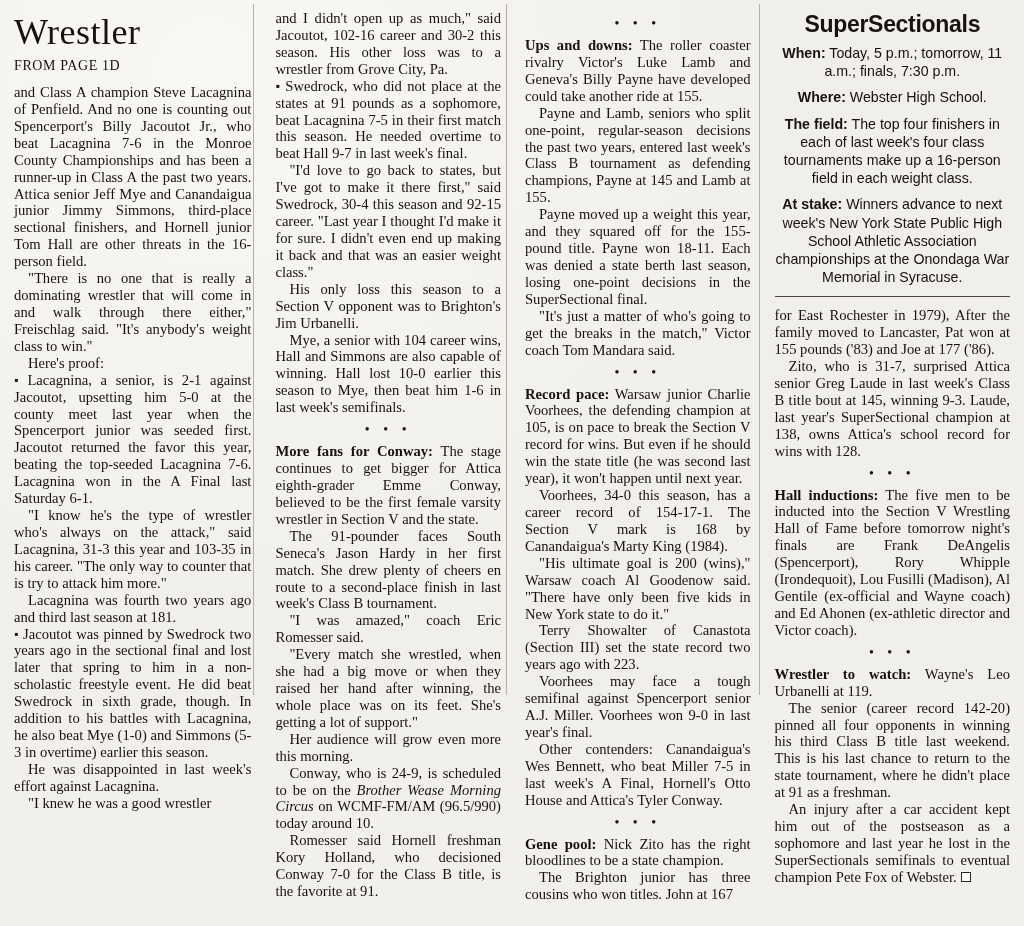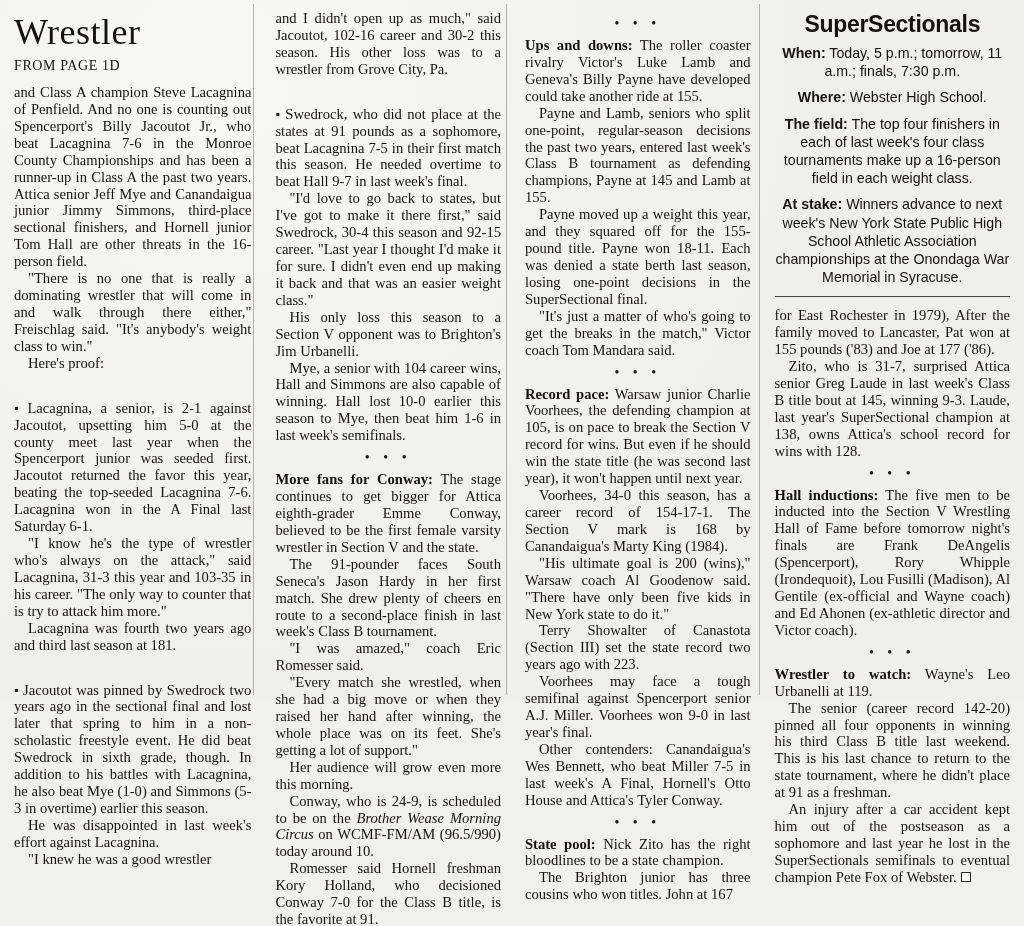--- a/index.html
+++ b/index.html
@@ -68,21 +68,21 @@
     font-size: 14.6px;
     line-height: 1.16;
     text-align: justify;
     text-justify: inter-word;
     margin: 0;
     text-indent: 14px;
     hyphens: auto;
     -webkit-hyphens: auto;
   }
   p.body.noindent { text-indent: 0; }
-  p.body.bullet { text-indent: 0; margin-top: 28px; }
+  p.body.bullet { text-indent: 0; }
   p.body.bullet::before {
     content: "\25AA";
     font-size: 12px;
     margin-right: 4px;
     position: relative;
     top: -1px;
   }
   .lead-in {
     font-weight: bold;
   }
@@ -192,21 +192,21 @@
 
       <p class="body noindent"><span class="lead-in">Record pace:</span><span> Warsaw junior Charlie Voorhees, the defending champion at 105, is on pace to break the Section V record for wins. But even if he should win the state title (he was second last year), it won't happen until next year.</span></p>
       <p class="body">Voorhees, 34-0 this season, has a career record of 154-17-1. The Section V mark is 168 by Canandaigua's Marty King (1984).</p>
       <p class="body">"His ultimate goal is 200 (wins)," Warsaw coach Al Goodenow said. "There have only been five kids in New York state to do it."</p>
       <p class="body">Terry Showalter of Canastota (Section III) set the state record two years ago with 223.</p>
       <p class="body">Voorhees may face a tough semifinal against Spencerport senior A.J. Miller. Voorhees won 9-0 in last year's final.</p>
       <p class="body">Other contenders: Canandaigua's Wes Bennett, who beat Miller 7-5 in last week's A Final, Hornell's Otto House and Attica's Tyler Conway.</p>
 
       <div class="dots">• • •</div>
 
-      <p class="body noindent"><span class="lead-in">State pool:</span><span> Nick Zito has the right bloodlines to be a state champion.</span></p>
+      <p class="body noindent"><span class="lead-in">Gene pool:</span><span> Nick Zito has the right bloodlines to be a state champion.</span></p>
       <p class="body">The Brighton junior has three cousins who won titles. John at 167</p>
     </div>
 
     <div class="col col-4">
       <div class="box">
         <div class="box-title">SuperSectionals</div>
         <p><b>When:</b><span> Today, 5 p.m.; tomorrow, 11 a.m.; finals, 7:30 p.m.</span></p>
         <p><b>Where:</b><span> Webster High School.</span></p>
         <p><b>The field:</b><span> The top four finishers in each of last week's four class tournaments make up a 16-person field in each weight class.</span></p>
         <p><b>At stake:</b><span> Winners advance to next week's New York State Public High School Athletic Association championships at the Onondaga War Memorial in Syracuse.</span></p>

